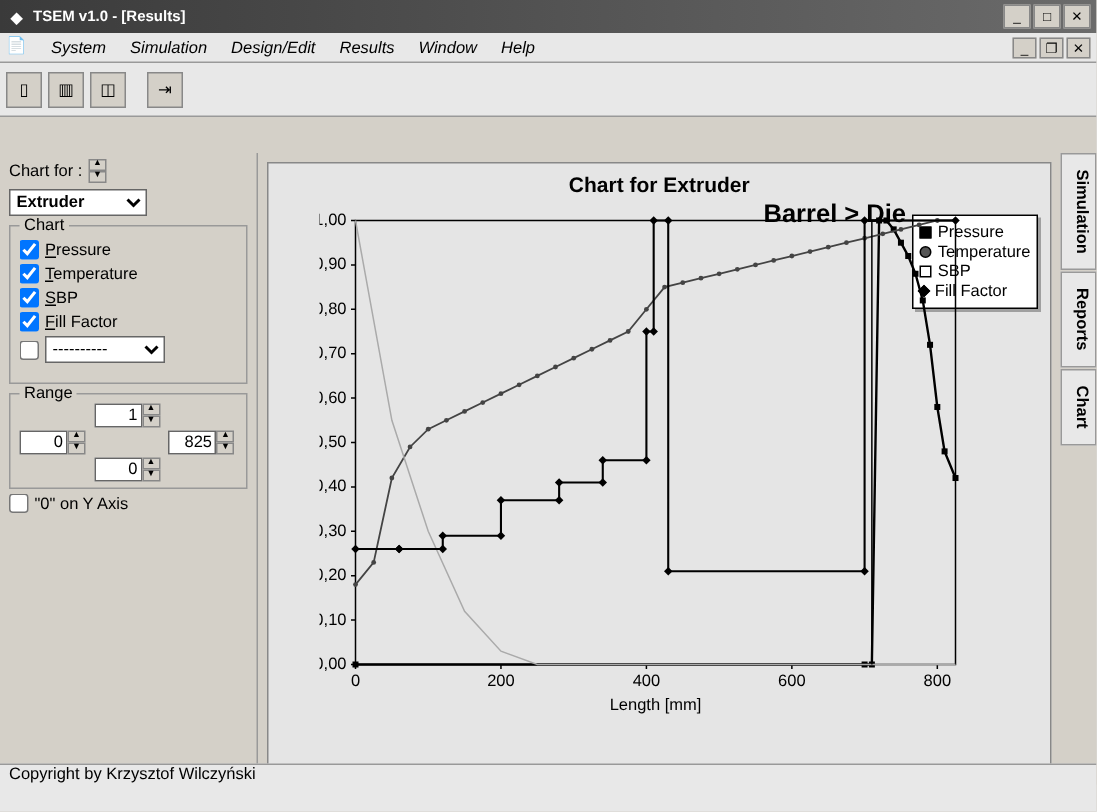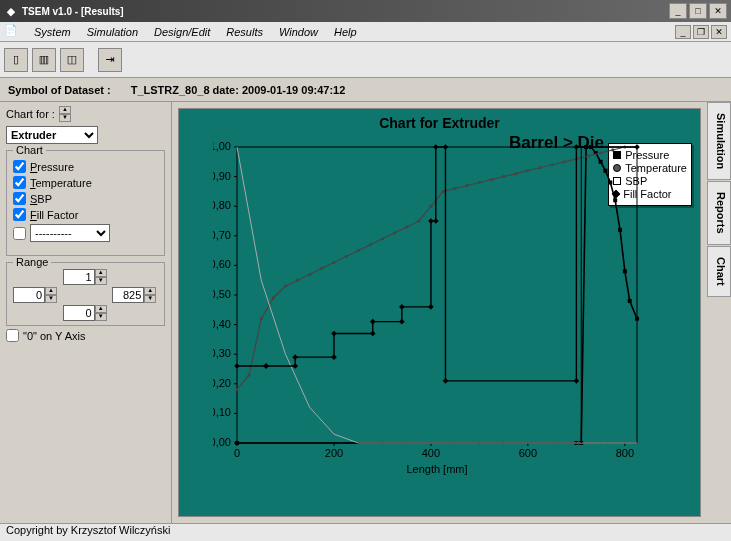--- a/index.html
+++ b/index.html
@@ -38,37 +38,37 @@
 .groupbox { border: 1px solid #999; margin-top: 6px; padding: 6px 6px 4px 6px; position: relative; }
 .groupbox .legend { position: absolute; top: -7px; left: 6px; background: #d4d0c8; padding: 0 3px; }
 .cb-row { display: flex; align-items: center; margin: 3px 0; }
 .cb-row input[type=checkbox] { margin-right: 4px; }
 .cb-row .underline { text-decoration: underline; text-decoration-style: solid; }
 
 .range-grid { display: grid; grid-template-columns: auto auto auto; gap: 2px 4px; align-items: center; }
 .num-input { width: 32px; height: 16px; border: 1px solid #666; background: #fff; text-align: right; padding-right: 2px; }
 
 .chart-pane { flex: 1; padding: 6px; }
-.chart-box { width: 100%; height: 100%; background: #0f766e; border: 1px solid #888; position: relative; }
+.chart-box { width: 100%; height: 100%; background: #e5e5e5; border: 1px solid #888; position: relative; }
 .chart-title { position: absolute; top: 6px; left: 0; right: 0; text-align: center; font-weight: bold; font-size: 14px; }
 .barrel-die { position: absolute; top: 24px; right: 96px; font-weight: bold; font-size: 17px; }
 .legend-box { position: absolute; top: 34px; right: 8px; background: #fff; border: 1px solid #000; padding: 4px; box-shadow: 2px 2px 0 rgba(0,0,0,0.3); }
 .legend-item { display: flex; align-items: center; margin: 1px 0; gap: 4px; }
 .legend-mark { width: 8px; height: 8px; border: 1px solid #000; }
 .legend-mark.sq { background: #000; }
 .legend-mark.dot { border-radius: 50%; background: #555; }
 .legend-mark.open { background: #fff; }
 .legend-mark.diamond { transform: rotate(45deg); background: #000; width: 6px; height: 6px; }
 
 svg.plot { position: absolute; left: 34px; top: 30px; }
 
 .sidetabs { position: absolute; top: 24px; right: 0; width: 24px; bottom: 0; display: flex; flex-direction: column; background: #d4d0c8; }
 .sidetab { writing-mode: vertical-rl; text-orientation: mixed; padding: 10px 3px; border: 1px solid #999; background: #e8e8e8; margin-bottom: 1px; text-align: center; cursor: default; font-weight: bold; }
 
-.statusbar { position: absolute; bottom: 0; left: 0; right: 0; height: 18px; background: #e8e8e8; border-top: 1px solid #999; padding: 0 6px; font-size: 10px; }
+.statusbar { position: absolute; bottom: 0; left: 0; right: 0; height: 32px; background: #e8e8e8; border-top: 1px solid #999; padding: 0 6px; font-size: 10px; }
 </style>
 </head>
 <body>
 
 <div class="titlebar">
   <span class="icon">◆</span>
   <span class="titlebar-title">TSEM v1.0 - [Results]</span>
   <div class="win-btn">_</div>
   <div class="win-btn">□</div>
   <div class="win-btn">✕</div>
@@ -91,24 +91,20 @@
 
 <div class="toolbar">
   <div class="tb-btn">▯</div>
   <div class="tb-btn">▥</div>
   <div class="tb-btn">◫</div>
   <div class="tb-sep"></div>
   <div class="tb-btn">⇥</div>
 </div>
 
 <div class="workspace">
-  <div class="dataset-bar">
-    <span class="lbl">Symbol of Dataset :</span>
-    <span class="val">T_LSTRZ_80_8  date: 2009-01-19 09:47:12</span>
-  </div>
 
   <div class="body">
     <div class="sidebar">
       <div class="sidebar-row">
         <span class="sidebar-label">Chart for :</span>
         <div class="spin-btn">
             <div class="sp">▲</div>
             <div class="sp">▼</div>
           </div>
       </div>

